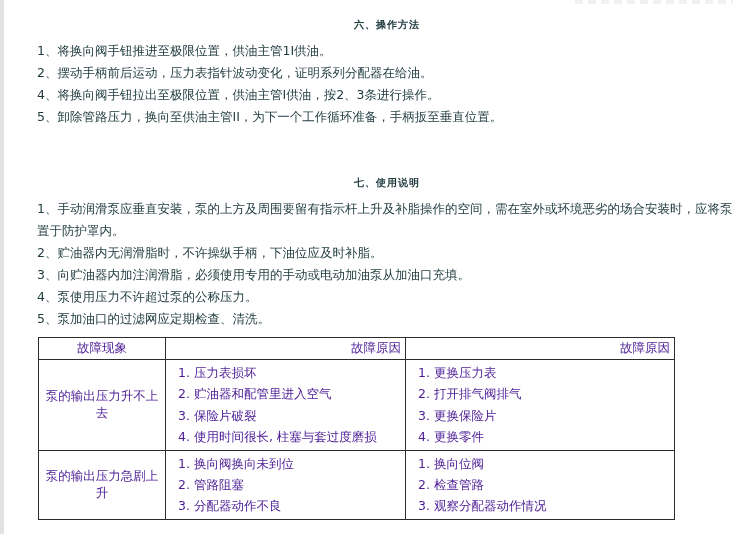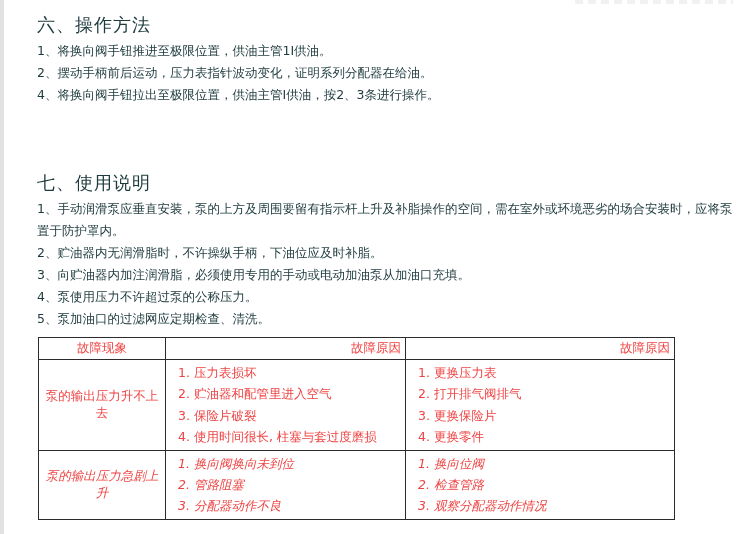--- a/index.html
+++ b/index.html
@@ -11,54 +11,56 @@
     position:absolute; left:0; top:0; width:4px; height:534px; background:#e2e2e2;
   }
   .top-artifact {
     position:absolute; top:0; left:575px; width:158px; height:4px;
     background:repeating-linear-gradient(90deg,#f1f1f1 0 8px,#ffffff 8px 13px);
   }
   .sec { position:absolute; left:37px; width:700px; }
   .sec-op { top:14px; }
   .sec-use { top:172px; }
   .sec h2 {
-    font-size:18px; font-weight:normal; margin:0 0 4px 0; line-height:22px;
+    font-size:10px; font-weight:bold; margin:0 0 4px 0; line-height:22px;
     letter-spacing:1px;
+    text-align:center;
   }
   .sec p { margin:0; font-size:12.5px; line-height:22px; }
 
   table.fault {
     position:absolute; top:337px; left:38px; width:636px;
     border-collapse:collapse; table-layout:fixed;
   }
   table.fault th, table.fault td {
     border:1px solid #2b2b2b; font-size:12.5px; font-weight:normal;
-    color:#ef4444; overflow:hidden;margin-top:39px;
+    color:#4c1d95; overflow:hidden;margin-top:39px;
   }
   table.fault thead tr { height:21px; }
   table.fault th { text-align:right; padding:2px 4px 2px 12px; }
   table.fault th.c { text-align:center; padding:2px 2px; }
   table.fault td { vertical-align:middle; padding:2px 4px 2px 12px; }
   table.fault td.phen { text-align:center; padding:2px 2px; }
   table.fault tr.r1 { height:85px; }
-  table.fault tr.r2 { height:62px;font-style:italic; }
+  table.fault tr.r2 { height:62px; }
   .ln { line-height:21.4px; white-space:nowrap; }
 </style>
 </head>
 <body>
 
 <div class="page">
   <div class="edge-strip"></div>
   <div class="top-artifact"></div>
 
   <div class="sec sec-op">
     <h2>六、操作方法</h2>
     <p>1、将换向阀手钮推进至极限位置，供油主管1I供油。</p>
     <p>2、摆动手柄前后运动，压力表指针波动变化，证明系列分配器在给油。</p>
     <p>4、将换向阀手钮拉出至极限位置，供油主管I供油，按2、3条进行操作。</p>
+    <p>5、卸除管路压力，换向至供油主管II，为下一个工作循环准备，手柄扳至垂直位置。</p>
   </div>
 
   <div class="sec sec-use">
     <h2>七、使用说明</h2>
     <p>1、手动润滑泵应垂直安装，泵的上方及周围要留有指示杆上升及补脂操作的空间，需在室外或环境恶劣的场合安装时，应将泵置于防护罩内。</p>
     <p>2、贮油器内无润滑脂时，不许操纵手柄，下油位应及时补脂。</p>
     <p>3、向贮油器内加注润滑脂，必须使用专用的手动或电动加油泵从加油口充填。</p>
     <p>4、泵使用压力不许超过泵的公称压力。</p>
     <p>5、泵加油口的过滤网应定期检查、清洗。</p>
   </div>

